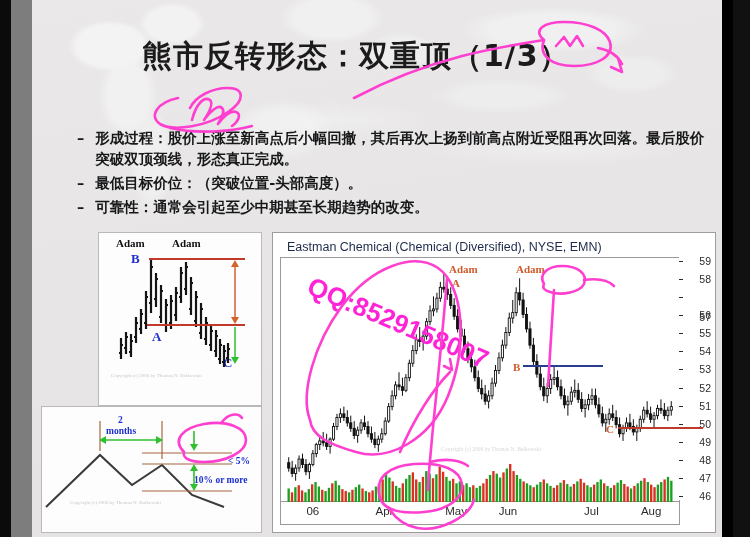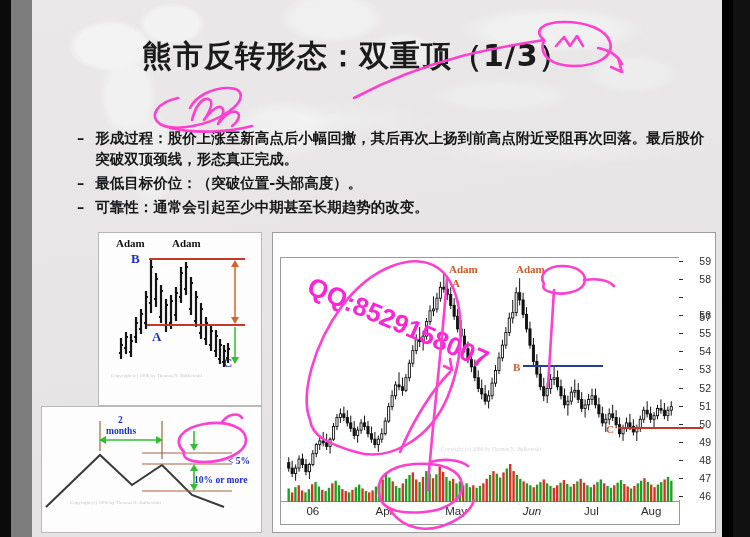--- a/index.html
+++ b/index.html
@@ -193,20 +193,21 @@
         <line x1="152" y1="24" x2="152" y2="40" stroke="#2fbf2f" stroke-width="1.6"></line>
         <path d="M152,44 l-4,-7 h8 z" fill="#2fbf2f"></path>
 
         <line x1="152" y1="60" x2="152" y2="81" stroke="#2fbf2f" stroke-width="1.6"></line>
         <path d="M152,57 l-4,7 h8 z" fill="#2fbf2f"></path>
         <path d="M152,84 l-4,-7 h8 z" fill="#2fbf2f"></path>
       </svg>
     </div>
 
     <div class="panelC">
+      <div class="ctitle">Eastman Chemical (Chemical (Diversified), NYSE, EMN)</div>
 
       <div class="cbox">
         <svg id="priceSVG" width="398" height="243">
             <line x1="7.723214285714286" x2="7.723214285714286" y1="199.23076923076917" y2="213.6923076923077" stroke="#111" stroke-width="1"></line>
             <rect x="6.654821428571428" y="204.6538461538462" width="2.1367857142857143" height="5.423076923076849" stroke="#111" stroke-width="0.9" fill="#111111"></rect>
             <line x1="11.169642857142858" x2="11.169642857142858" y1="202.84615384615384" y2="219.11538461538458" stroke="#111" stroke-width="1"></line>
             <rect x="10.10125" y="210.07692307692304" width="2.1367857142857143" height="5.423076923077019" stroke="#111" stroke-width="0.9" fill="#111111"></rect>
             <line x1="14.616071428571429" x2="14.616071428571429" y1="206.4615384615385" y2="222.73076923076925" stroke="#111" stroke-width="1"></line>
             <rect x="13.547678571428571" y="210.07692307692304" width="2.1367857142857143" height="5.423076923077019" stroke="#111" stroke-width="0.9" fill="#ffffff"></rect>
             <line x1="18.0625" x2="18.0625" y1="197.42307692307696" y2="213.6923076923077" stroke="#111" stroke-width="1"></line>
@@ -575,21 +576,21 @@
             <rect x="372.36434782608694" y="25.1864406779661" width="2.349565217391304" height="14.8135593220339" fill="#d93020"></rect>
             <rect x="375.7208695652174" y="22.610169491525422" width="2.349565217391304" height="17.389830508474578" fill="#1f9f1f"></rect>
             <rect x="379.0773913043478" y="20.033898305084744" width="2.349565217391304" height="19.966101694915256" fill="#1f9f1f"></rect>
             <rect x="382.43391304347824" y="17.45762711864407" width="2.349565217391304" height="22.54237288135593" fill="#d93020"></rect>
             <rect x="385.7904347826087" y="14.881355932203391" width="2.349565217391304" height="25.11864406779661" fill="#1f9f1f"></rect>
             <rect x="389.1469565217391" y="18.74576271186441" width="2.349565217391304" height="21.25423728813559" fill="#1f9f1f"></rect>
           </svg>
       <div class="xlab" style="left: 31.84px;">06</div>
           <div class="xlab" style="left: 103.48px;">Apr</div>
           <div class="xlab" style="left: 175.12px; text-align: center;">May</div>
-          <div class="xlab" style="left: 251px; font-style: italic;">Jun</div>
+          <div class="xlab" style="left: 227px;">Jun</div>
           <div class="xlab" style="left: 310.44px;">Jul</div>
           <div class="xlab" style="left: 370.14px;">Aug</div>
         </div>
 
       <div class="anAdam" style="left:176px;top:30px;">Adam</div>
       <div class="anAdam" style="left:243px;top:30px;">Adam</div>
       <div class="anLtr" style="left:179px;top:44px;">A</div>
       <div class="anLtr" style="left:240px;top:128px;">B</div>
       <div class="anLtr" style="left:333px;top:190px;">C</div>
 

